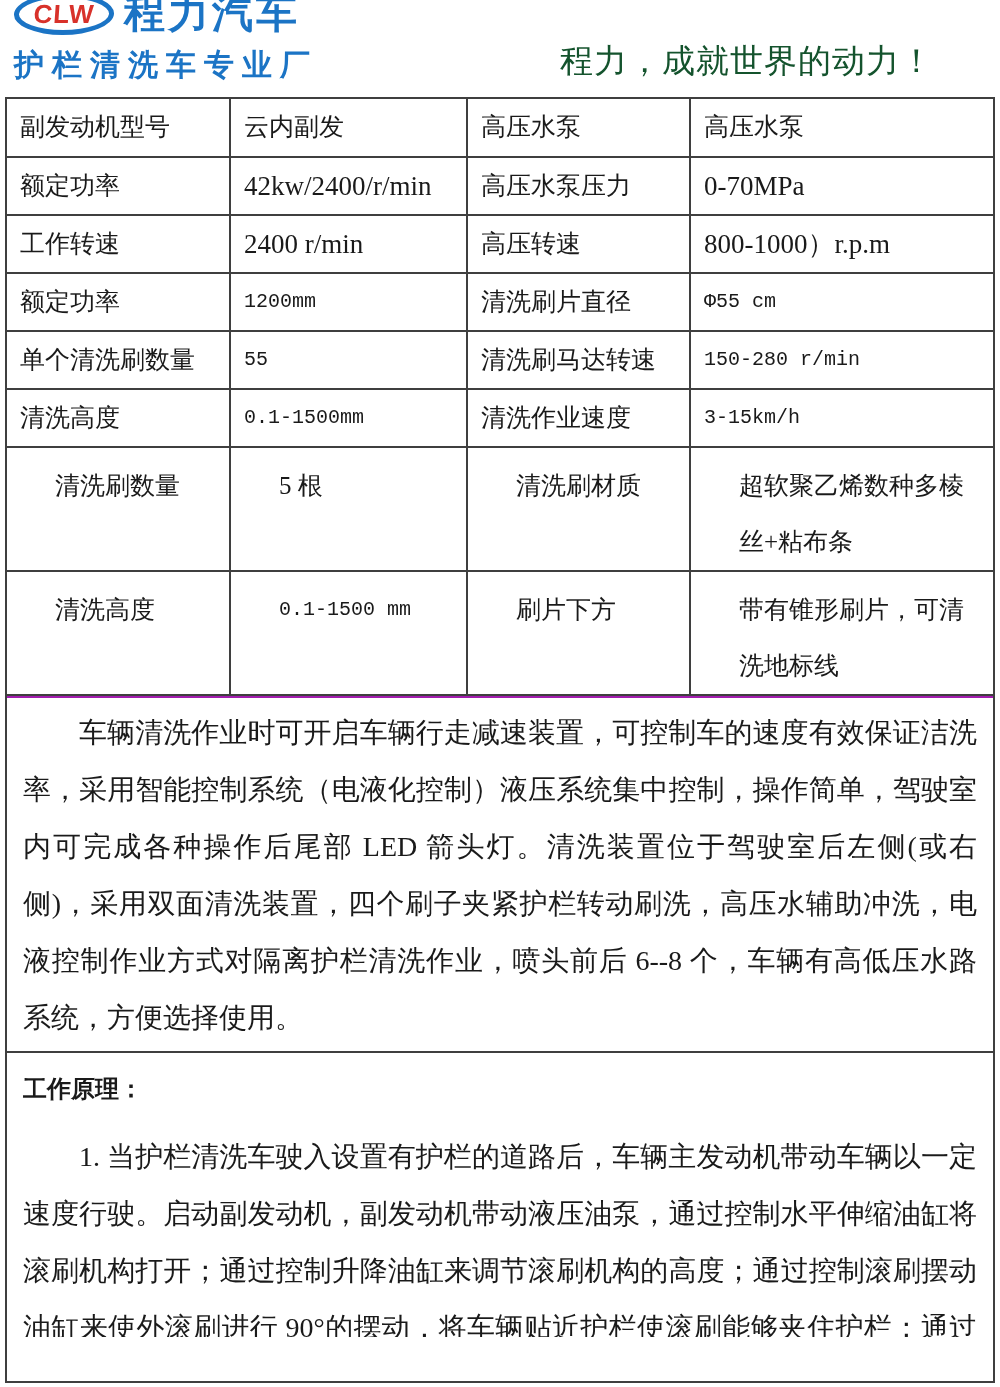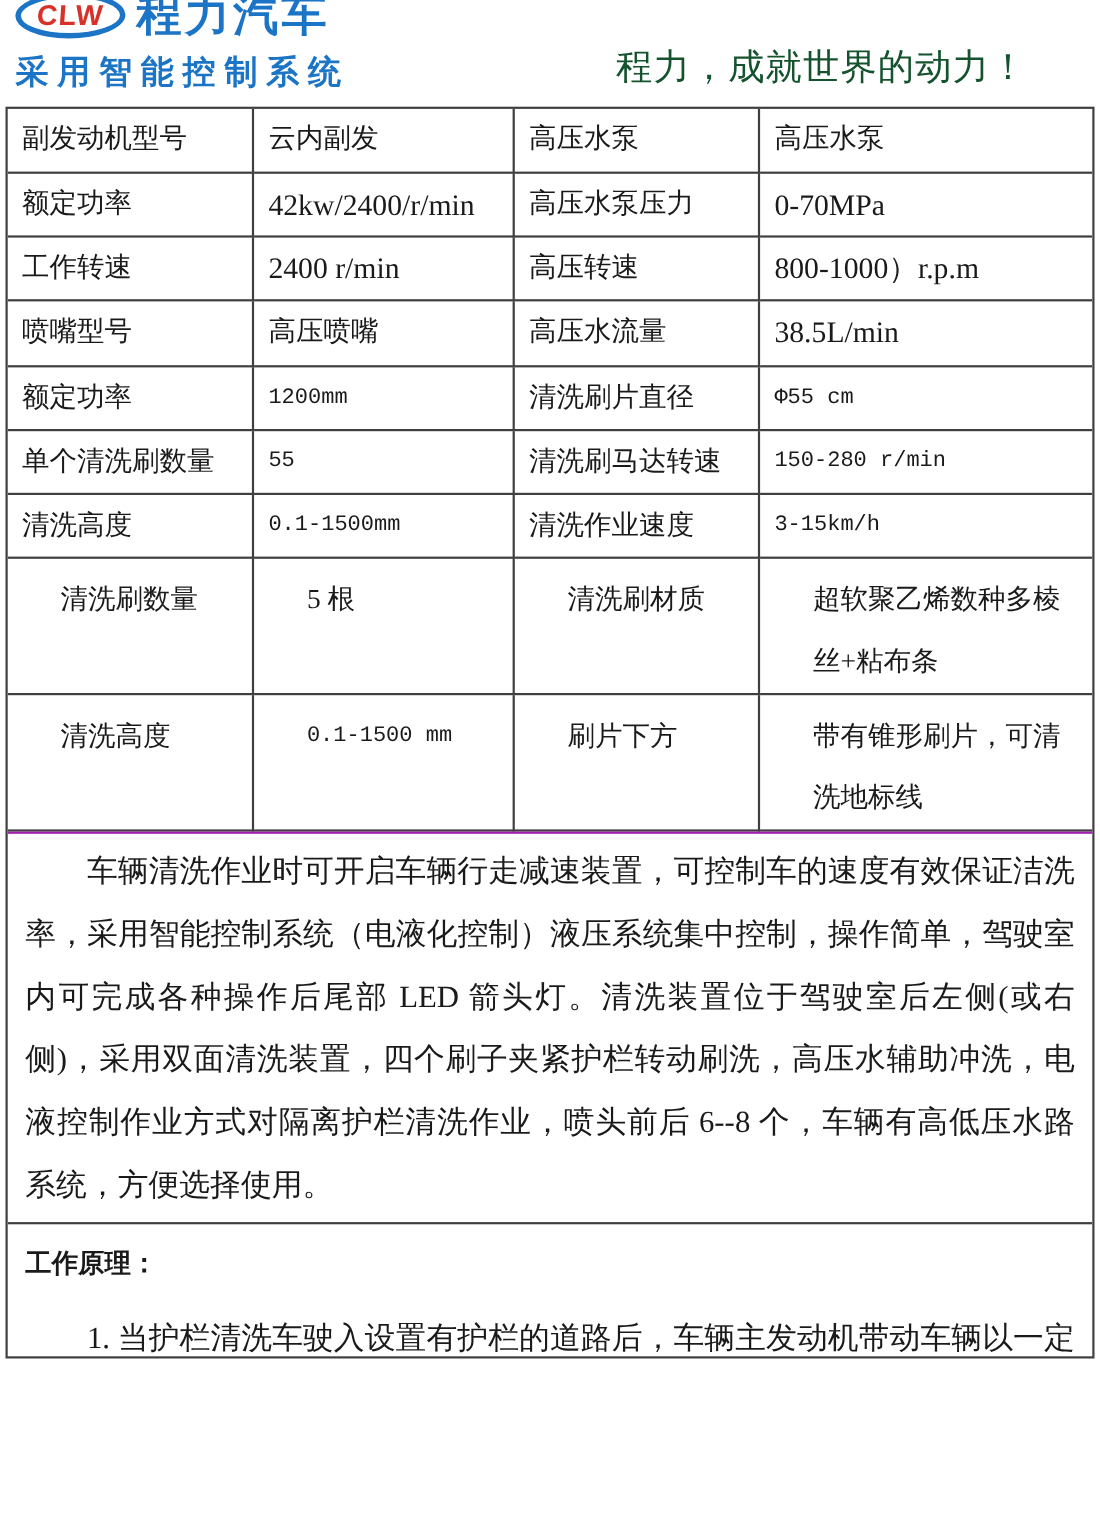--- a/index.html
+++ b/index.html
@@ -62,21 +62,21 @@
     white-space: nowrap;
     padding-bottom: 2px;
   }
 
   
   .doc-box {
     position: absolute;
     left: 5px;
     top: 97px;
     width: 990px;
-    height: 1138px;
+    height: 1286px;
     border: 2px solid #3f3f3f;
     overflow: hidden;
   }
 
   table.spec {
     width: 100%;
     border-collapse: collapse;
     table-layout: fixed;
     font-size: 25px;
   }
@@ -135,21 +135,21 @@
 <body>
 
 <div class="page">
 
   <div class="header">
     <div class="logo-col">
       <div class="logo-row">
         <span class="badge">CLW</span>
         <span class="brand">程力汽车</span>
       </div>
-      <div class="subtitle">采用智能控制系统</div>
+      <div class="subtitle">护栏清洗车专业厂</div>
     </div>
     <div class="slogan">程力，成就世界的动力！</div>
   </div>
 
   <div class="doc-box">
 
     <table class="spec">
       <tbody>
         <tr class="r">
           <td class="col-l1">副发动机型号</td>
@@ -161,26 +161,20 @@
           <td>额定功率</td>
           <td class="latin">42kw/2400/r/min</td>
           <td>高压水泵压力</td>
           <td class="latin">0-70MPa</td>
         </tr>
         <tr class="r">
           <td>工作转速</td>
           <td class="latin">2400 r/min</td>
           <td>高压转速</td>
           <td class="latin">800-1000）r.p.m</td>
-        </tr>
-        <tr class="r4">
-          <td>喷嘴型号</td>
-          <td>高压喷嘴</td>
-          <td>高压水流量</td>
-          <td class="latin">38.5L/min</td>
         </tr>
         <tr class="r">
           <td>额定功率</td>
           <td class="mono">1200mm</td>
           <td>清洗刷片直径</td>
           <td class="mono">Φ55 cm</td>
         </tr>
         <tr class="r">
           <td>单个清洗刷数量</td>
           <td class="mono">55</td>

